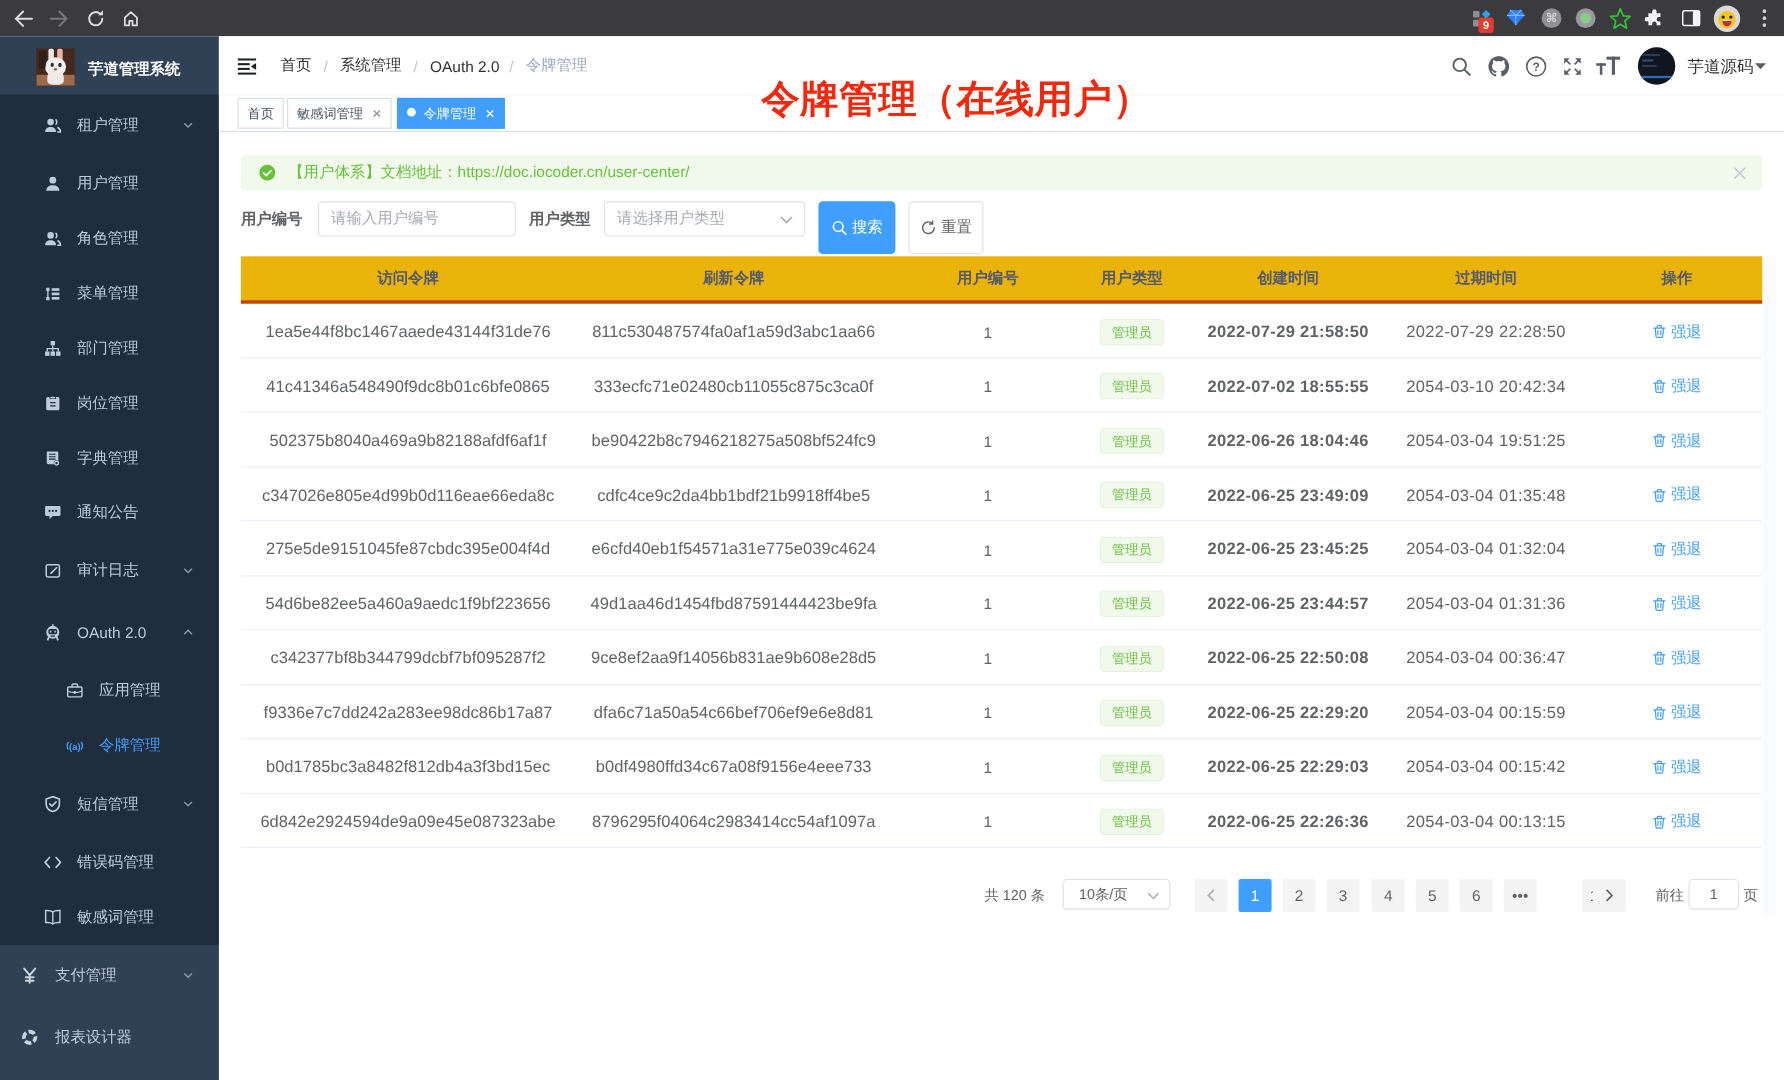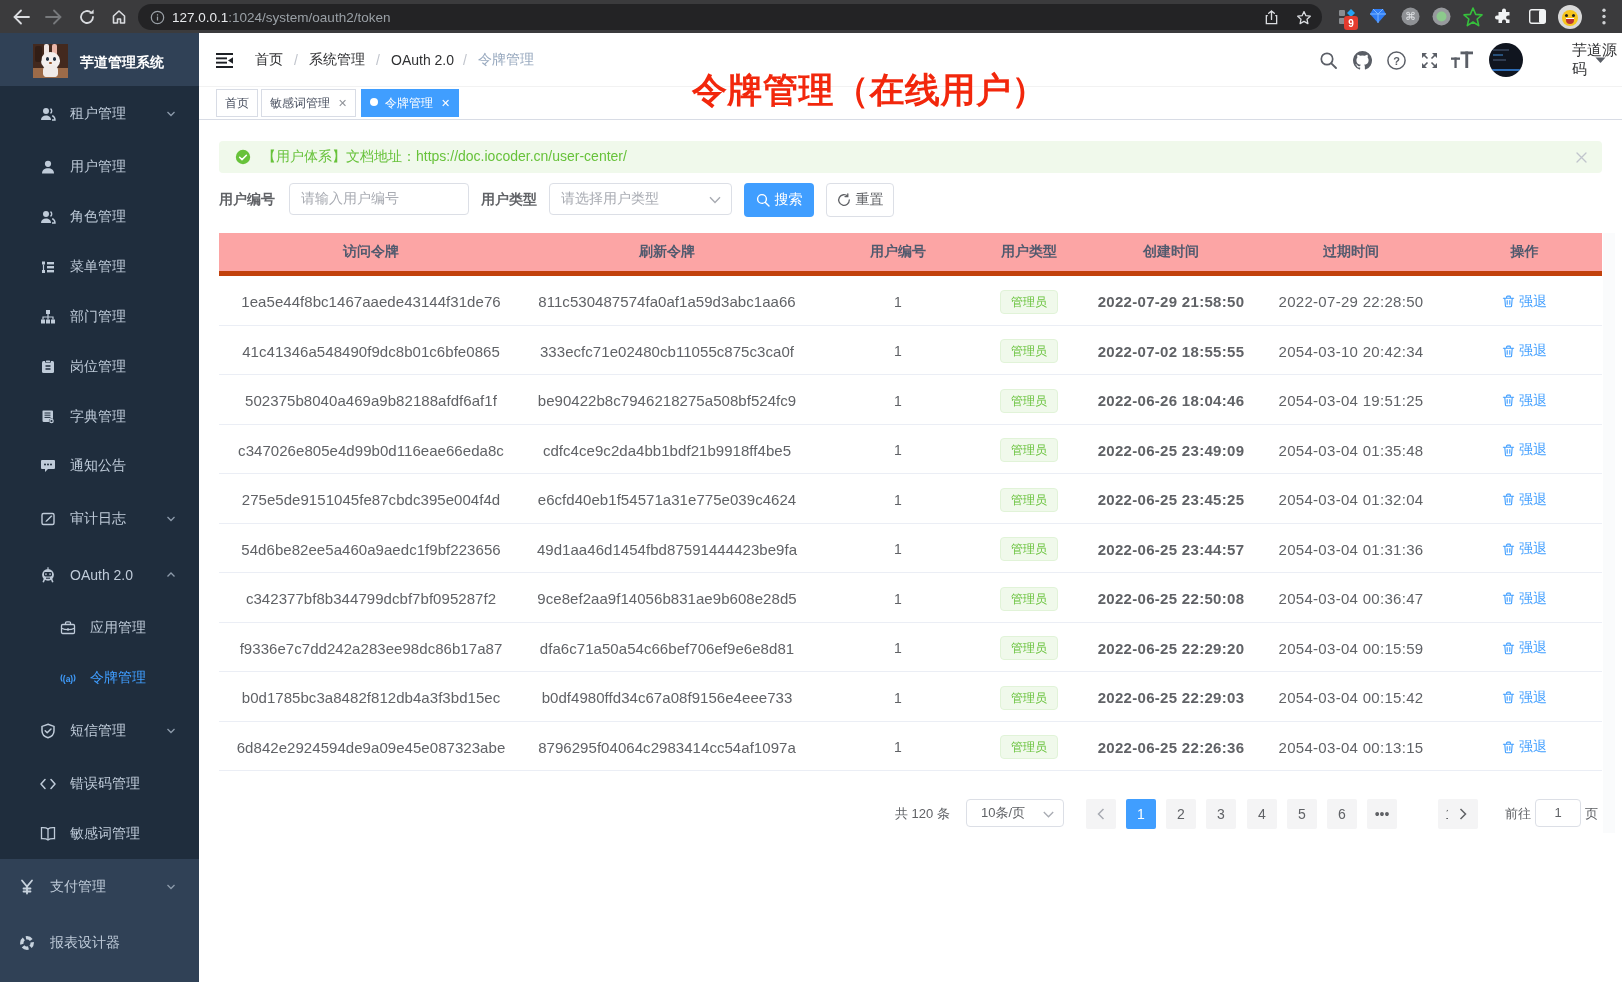--- a/index.html
+++ b/index.html
@@ -43,27 +43,27 @@
   #redtitle { position:absolute; left:692px; top:67px; font-size:35px; letter-spacing:0.5px; font-weight:700; color:#f2270c; white-space:nowrap; z-index:50;}
 
   
   #alert { position:absolute; left:219px; top:141px; width:1383px; height:32px; background:#f0f9eb; border-radius:4px;
     display:flex; align-items:center; color:#67c23a; font-size:14px; }
 
   
   .flabel { position:absolute; top:183px; height:32px; line-height:32px; font-size:14px; font-weight:700; color:#606266; }
   .finput { position:absolute; top:183px; height:32px; border:1px solid #dcdfe6; border-radius:4px; background:#fff;
     font-size:14px; color:#a8abb2; display:flex; align-items:center; padding:0 11px; }
-  .btn { position:absolute; top:183px; height:34px; border-radius:4px; font-size:14px; display:flex; align-items:center; justify-content:center; }
+  .btn { position:absolute; top:183px; height:48px; border-radius:4px; font-size:14px; display:flex; align-items:center; justify-content:center; }
 
   
   #table { position:absolute; left:219px; top:233px; width:1383px; }
   .trow { display:flex; width:1383px; border-bottom:1px solid #ebeef5; align-items:center; }
   .trow > div { text-align:center; font-size:14px; color:#606266; overflow:hidden; white-space:nowrap; }
-  #thead { height:43px; background:#fca5a5; border-bottom:5px solid #c2410c; }
+  #thead { height:43px; background:#eab308; border-bottom:3px solid #c2410c; }
   #thead > div { color:#515a6e; font-weight:700; }
   .c1{width:304px;} .c2{width:288px;} .c3{width:174px;} .c4{width:88px;} .c5{width:196px;font-weight:bold;} .c6{width:164px;} .c7{width:169px;padding-left:14px;}
   .dr .c1,.dr .c2{font-size:15px;letter-spacing:0.05px;} .dr .c5,.dr .c6{font-size:15px;letter-spacing:0.3px;}
   .dr { height:49.5px; } .dr > div { position:relative; top:1.5px; }
   .gtag { display:inline-block; height:24px; line-height:22px; padding:0 10px; font-size:12px; color:#67c23a;
     background:#f0f9eb; border:1px solid #e1f3d8; border-radius:4px; }
   .act { color:#409eff; display:inline-flex; align-items:center; gap:4px; }
 
   
   #pager { position:absolute; left:0px; top:798px; width:1622px; height:32px; font-size:13px; color:#606266; }
@@ -90,36 +90,20 @@
   <div class="nav-ic" style="left:76px;width:22px;">
     <svg width="16" height="16" viewBox="0 0 16 16">
         <path d="M14 8a6 6 0 1 1-1.9-4.38" stroke="#dadce0" stroke-width="1.8" fill="none" stroke-linecap="round"></path>
         <path d="M14.6 0.4v4.4h-4.4z" fill="#dadce0"></path>
       </svg>
   </div>
 
   <div class="nav-ic" style="left:108px;width:22px;">
     <svg width="16" height="16" viewBox="0 0 16 16">
         <path d="M2.5 7 8 2l5.5 5v7h-4v-4h-3v4h-4z" stroke="#dadce0" stroke-width="1.6" fill="none" stroke-linejoin="round"></path>
-      </svg>
-  </div>
-  <div id="urlbar">
-    <svg style="margin-left:12px" width="15" height="15" viewBox="0 0 16 16">
-        <circle cx="8" cy="8" r="6.6" stroke="#9aa0a6" stroke-width="1.3" fill="none"></circle>
-        <rect x="7.35" y="7" width="1.3" height="4.2" fill="#9aa0a6"></rect>
-        <rect x="7.35" y="4.5" width="1.3" height="1.4" fill="#9aa0a6"></rect>
-      </svg>
-    <span style="margin-left:7px;">127.0.0.1<span class="scheme">:1024/system/oauth2/token</span></span>
-
-    <svg style="position:absolute;right:43px;top:6px" width="15" height="15" viewBox="0 0 16 16">
-        <path d="M8 1v9M5 3.5 8 1l3 2.5" stroke="#dadce0" stroke-width="1.4" fill="none" stroke-linecap="round" stroke-linejoin="round"></path>
-        <path d="M4 6H2.5v8.5h11V6H12" stroke="#dadce0" stroke-width="1.4" fill="none"></path>
-      </svg>
-    <svg style="position:absolute;right:10px;top:6px" width="16" height="16" viewBox="0 0 16 16">
-        <path d="M8 1.6 9.9 5.7l4.4.5-3.3 3 .9 4.4L8 11.4l-3.9 2.2.9-4.4-3.3-3 4.4-.5z" stroke="#dadce0" stroke-width="1.3" fill="none" stroke-linejoin="round"></path>
       </svg>
   </div>
 
   <div class="nav-ic" style="left:1335px;width:24px;">
     <svg width="17" height="17" viewBox="0 0 17 17">
         <rect x="0" y="2" width="6" height="6" rx="1" fill="#8a8d91"></rect>
         <rect x="0" y="10" width="6" height="6" rx="1" fill="#8a8d91"></rect>
         <path d="M12 1 16 5 12 9 8 5z" fill="#25a3f5"></path>
       </svg>
     <div style="position:absolute;left:9px;top:16px;width:14px;height:14px;background:#e33b2e;border-radius:3px;color:#fff;font-size:10px;font-weight:700;display:flex;align-items:center;justify-content:center;">9</div>
@@ -398,21 +382,21 @@
           <rect x="14.3" y="0.5" width="2.9" height="16.5"></rect>
         </g>
       </svg>
   </div>
   <div style="position:absolute;left:1290px;top:10px;width:34px;height:34px;border-radius:50%;background:#10151f;overflow:hidden;">
     <div style="position:absolute;left:4px;top:6px;width:16px;height:2px;background:#2f3b4f;"></div>
     <div style="position:absolute;left:4px;top:11px;width:10px;height:2px;background:#27507a;"></div>
     <div style="position:absolute;left:4px;top:16px;width:13px;height:2px;background:#2f3b4f;"></div>
     <div style="position:absolute;left:0px;top:26px;width:34px;height:2px;background:#2d6cb5;"></div>
   </div>
-  <div class="bc" style="left:1373px;font-size:15px;">芋道源码</div>
+  <div class="bc" style="left:1335px;font-size:15px;">芋道源码</div>
   <div class="nv-ic" style="left:1394px;width:14px;">
     <svg width="11" height="7" viewBox="0 0 11 7">
         <path d="M0.5 0.5 5.5 6 10.5 0.5z" fill="#5a5e66"></path>
       </svg>
   </div>
 </div>
 <div id="tags">
   <div class="tag" style="left:17px;">首页</div>
   <div class="tag" style="left:62px;">敏感词管理<span class="x" style="color:#909399;">✕</span></div>
   <div class="tag on" style="left:162px;"><span class="dot"></span>令牌管理<span class="x">✕</span></div>

